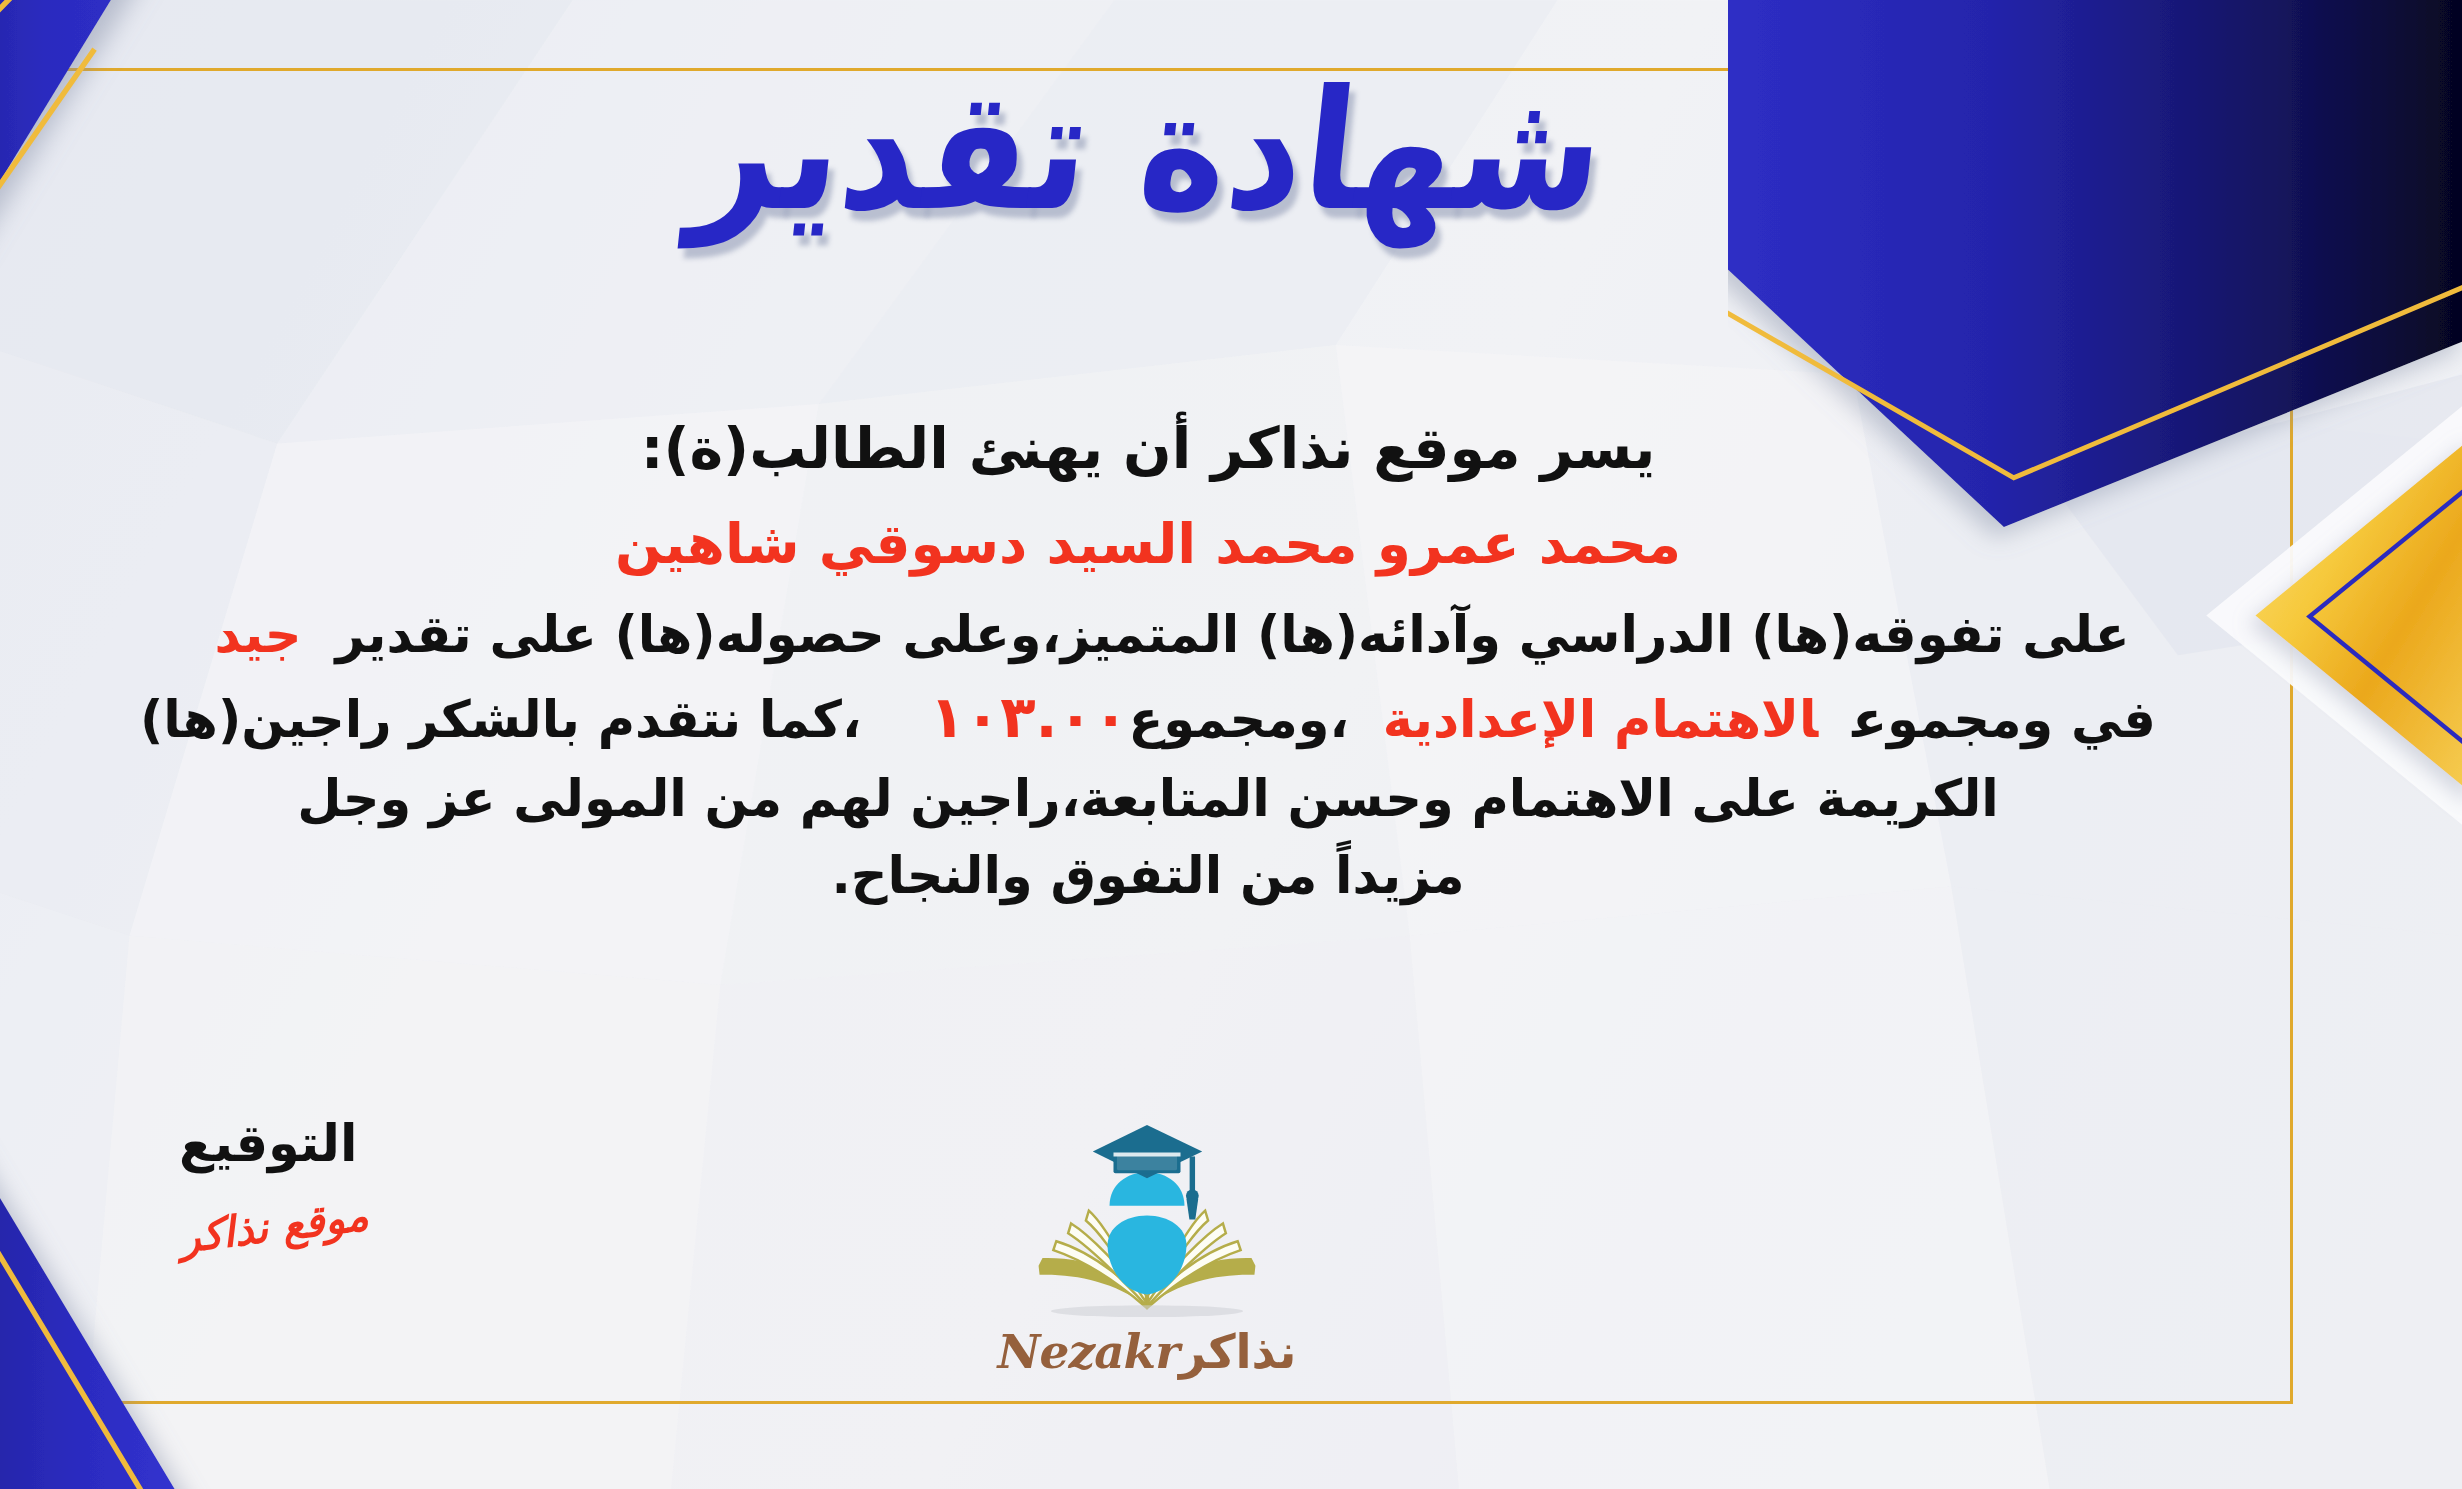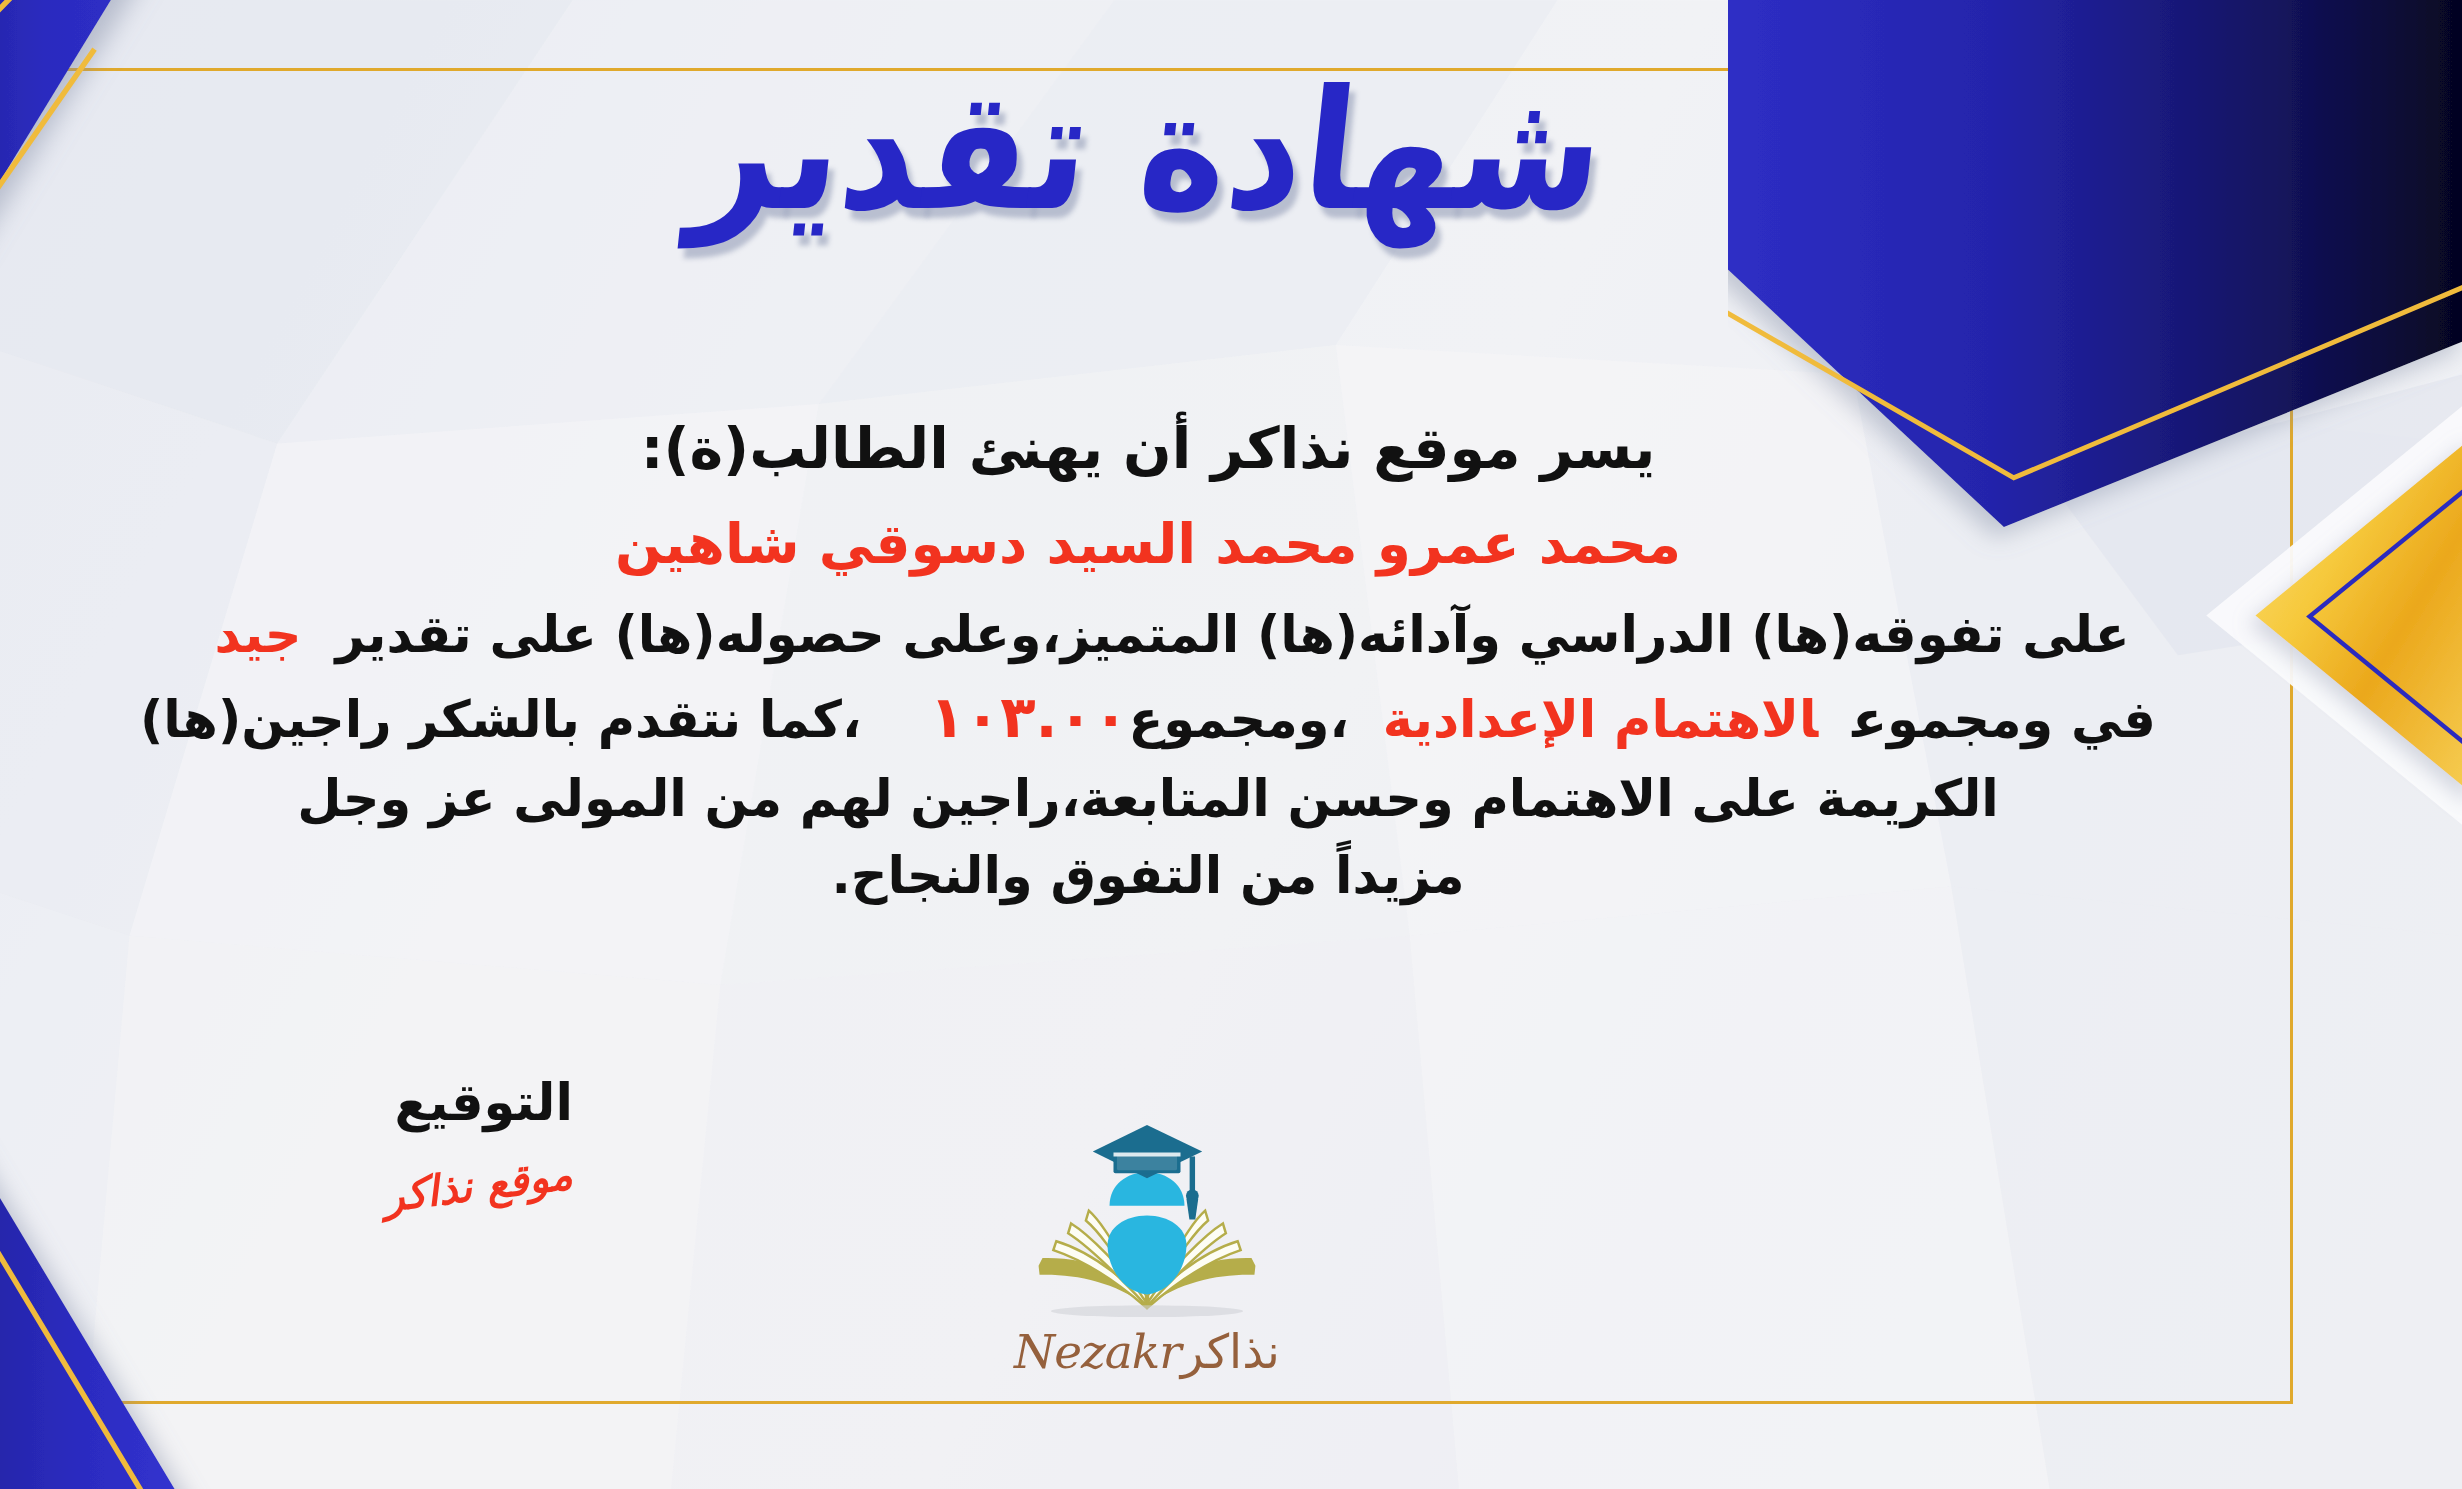--- a/index.html
+++ b/index.html
@@ -78,23 +78,23 @@
 
   .hl{color:#f2331f;}
   .gap-l{margin-left:48px;}
   .gap-r{margin-right:34px;}
   .num{font-size:58px;}
 
   
   .sig-area{
     position:absolute;
     left:345px;
-    top:1075px;
+    top:1116px;
     width:394px;
-    text-align:right;
+    text-align:left;
     direction:rtl;
   }
   .sig-label{
     font-size:51px;
     font-weight:700;
     color:#111111;
     line-height:1.1;
   }
   .sig-script{
     margin-top:29.5px;
@@ -113,21 +113,21 @@
     left:1101px;
     top:1118px;
     width:424px;
     height:295px;
     text-align:center;
   }
   .logo svg{display:block;margin:0 auto;}
   .logo-text{
     margin-top:3px;
     font-size:47px;
-    font-weight:400;
+    font-weight:700;
     font-family:"DejaVu Sans","Liberation Sans",sans-serif;
     color:#95603c;
     letter-spacing:-1px;
     direction:rtl;
     line-height:1;
   }
   .logo-text .lat{
     font-family:"DejaVu Serif","Liberation Serif",serif;
     font-style:italic;
   }

